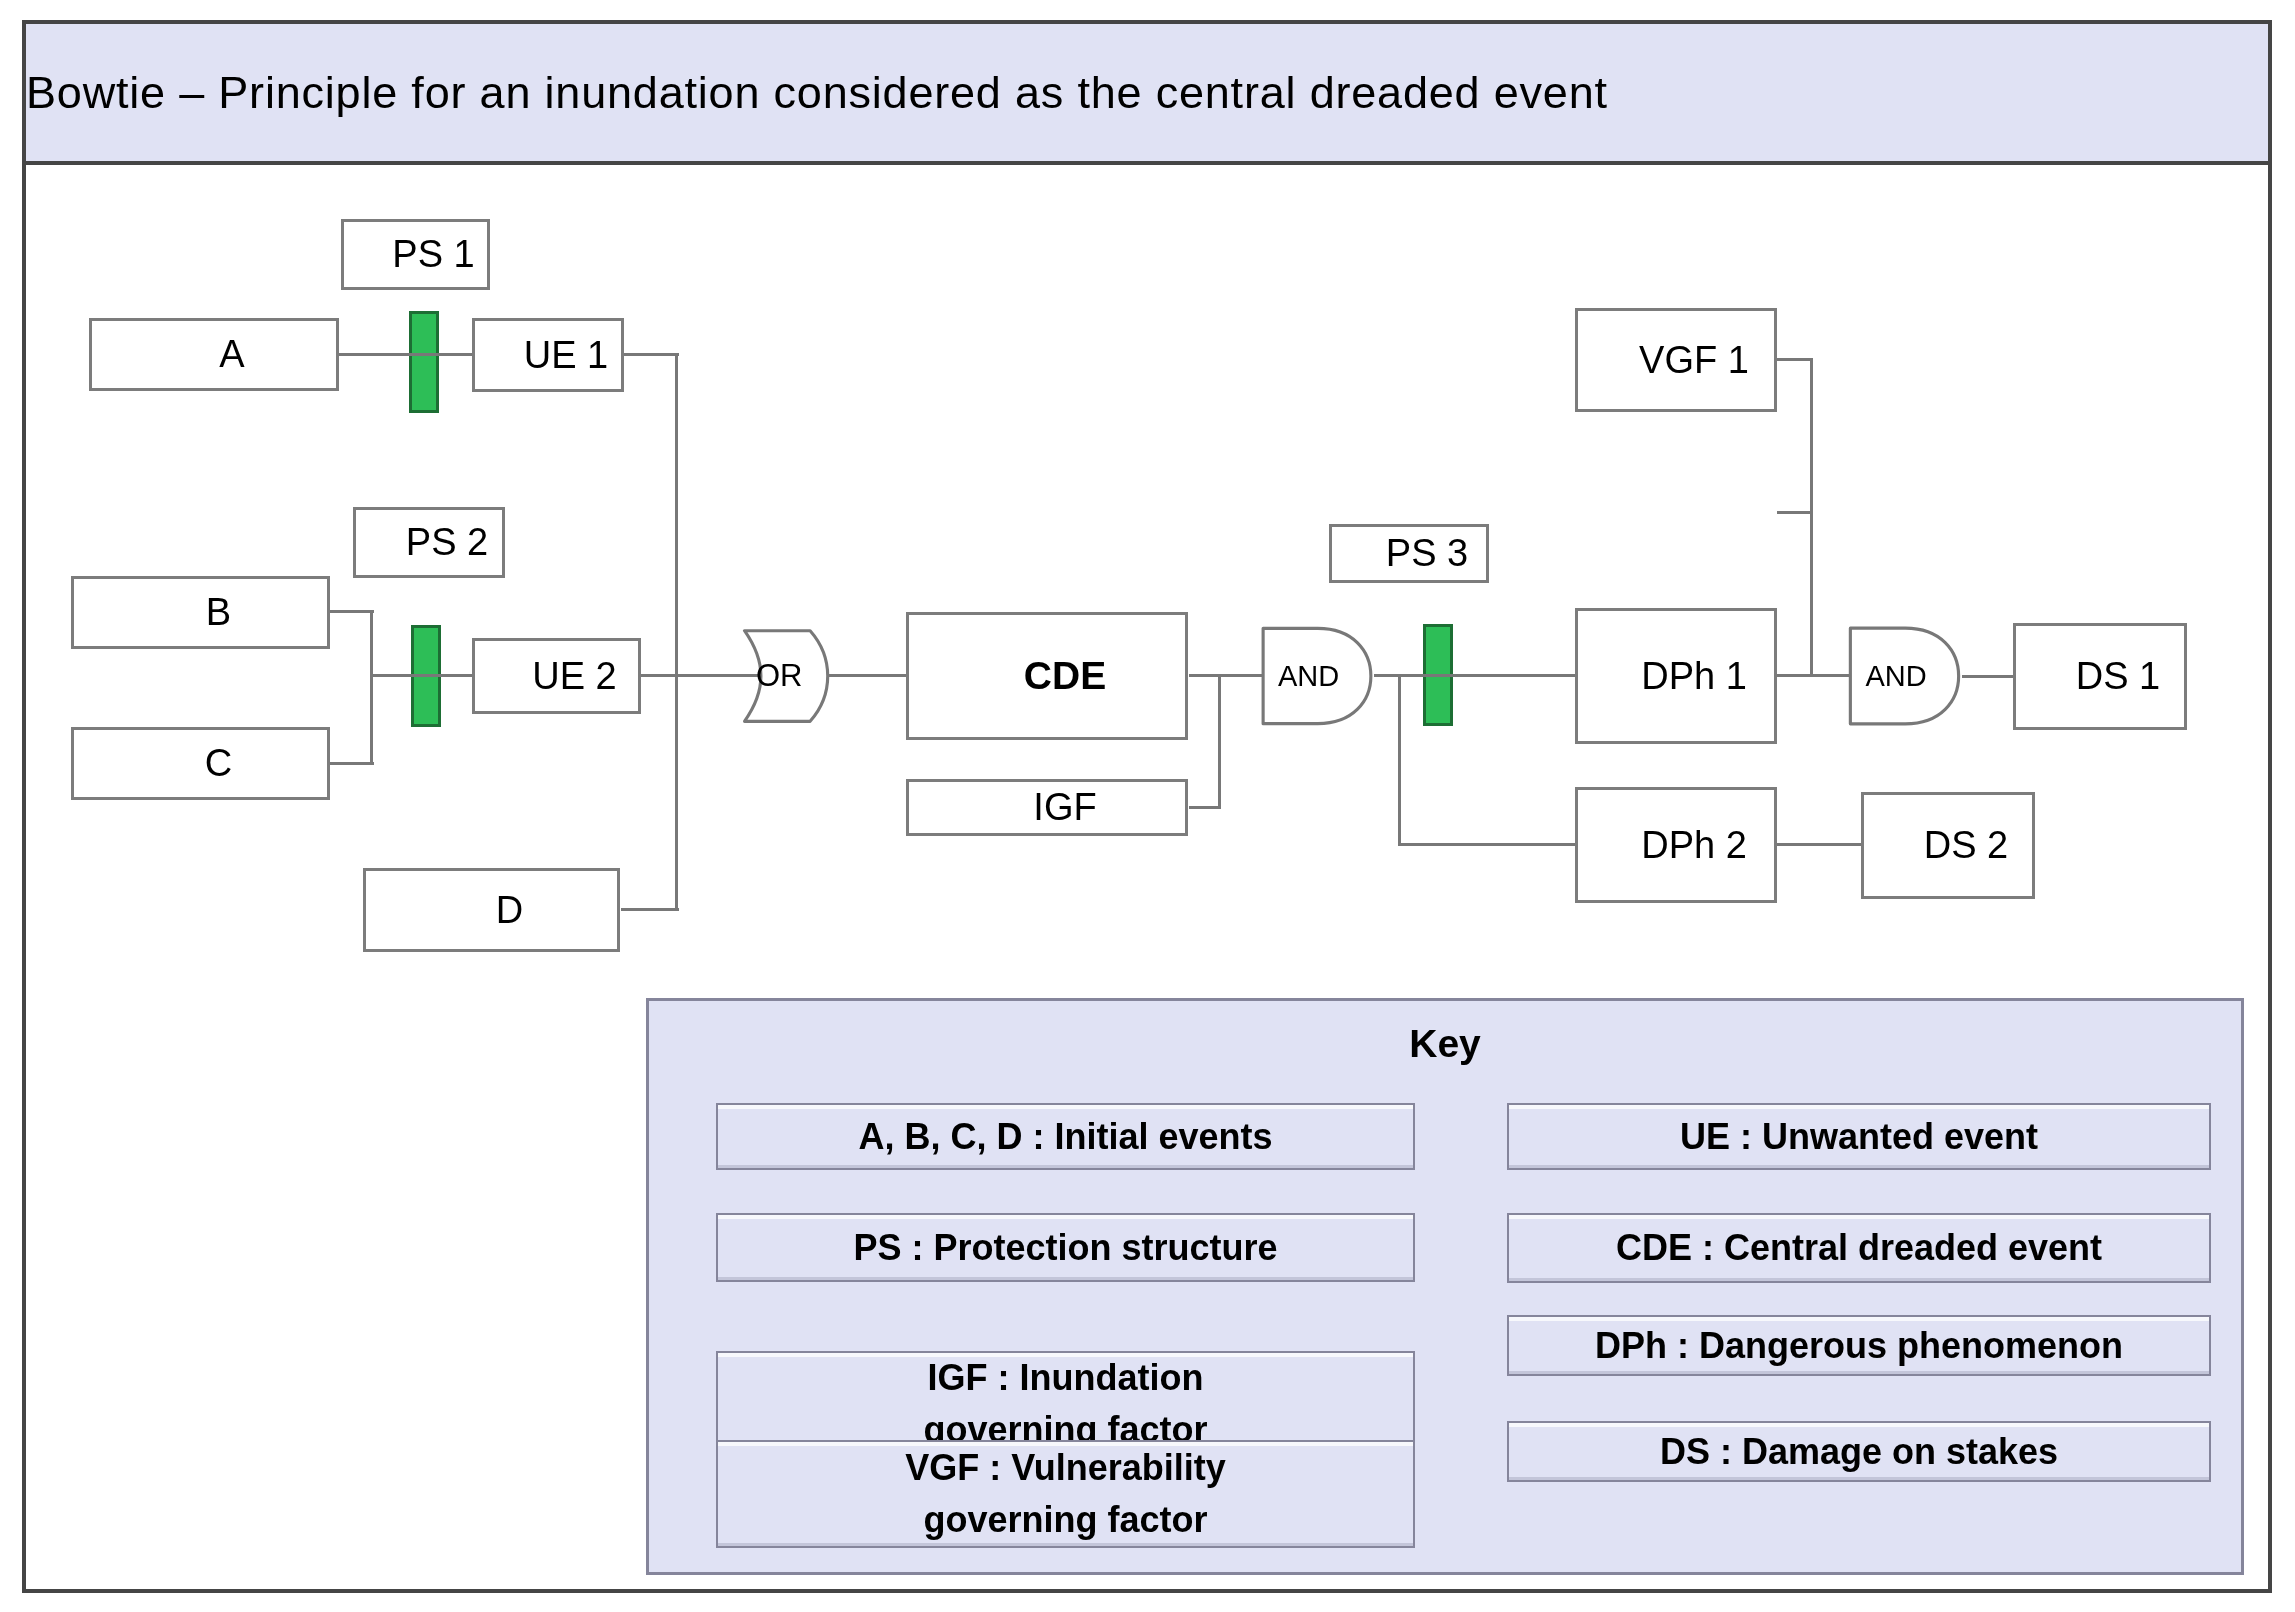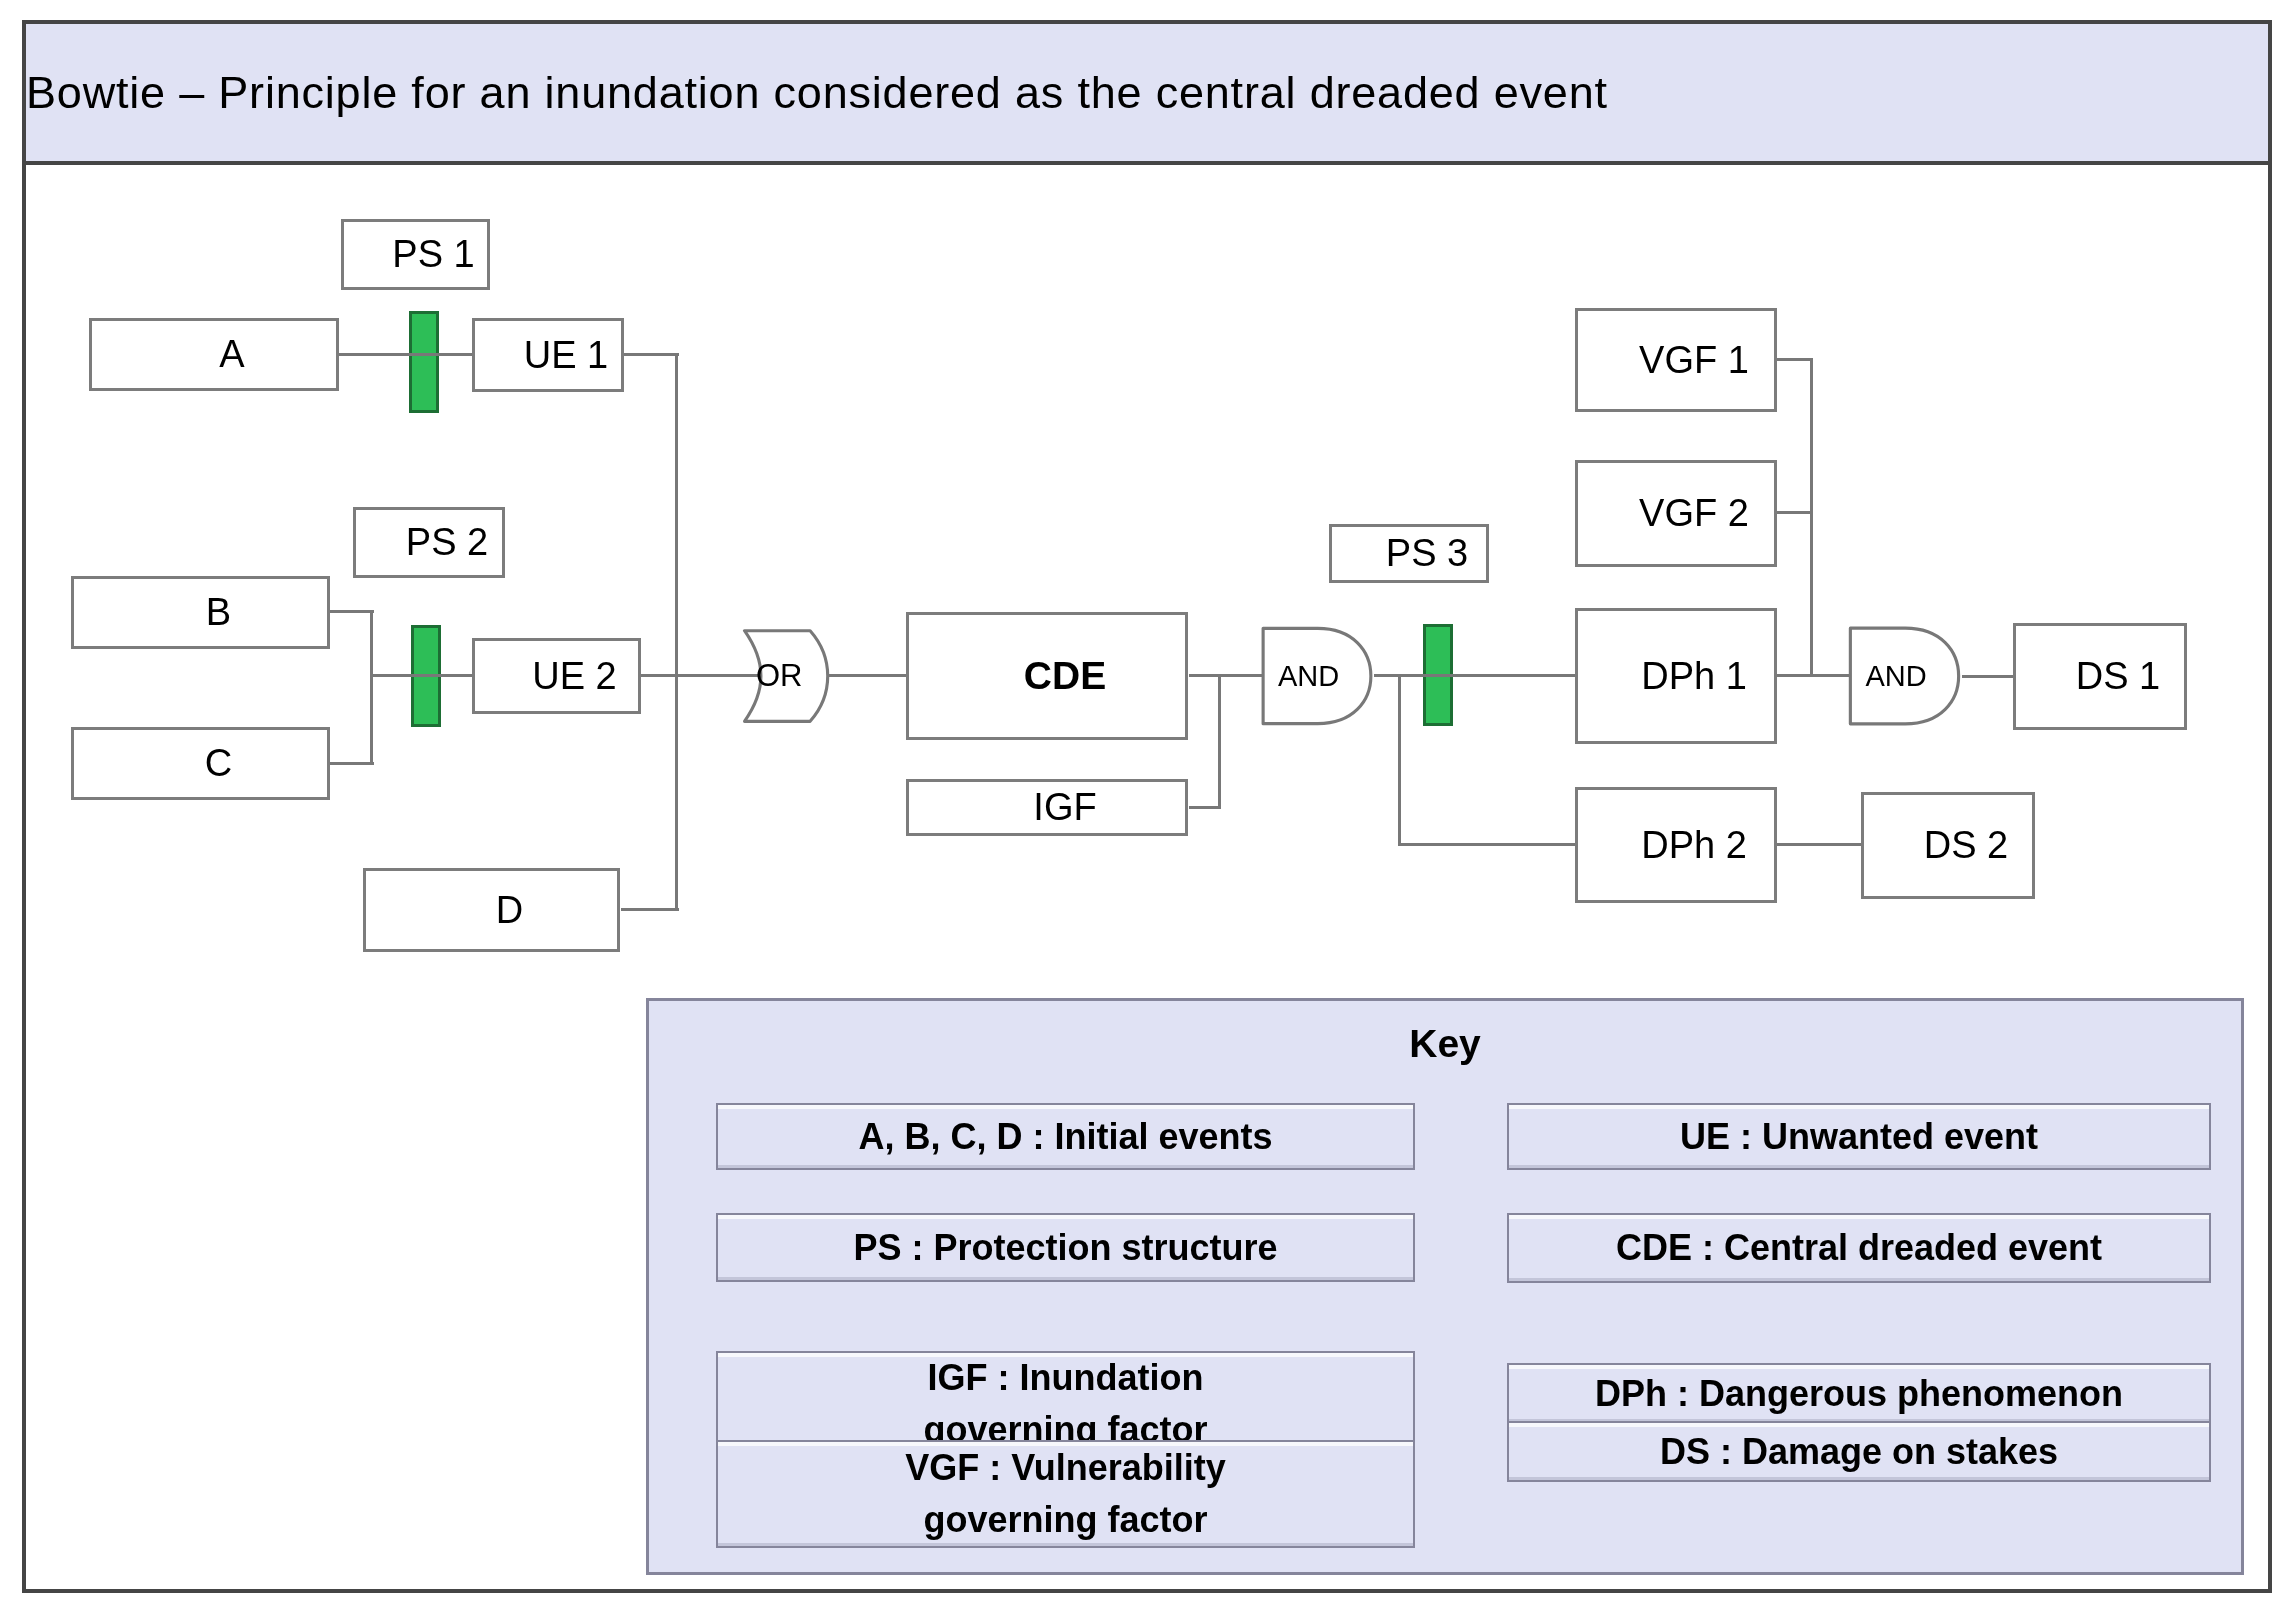--- a/index.html
+++ b/index.html
@@ -107,23 +107,20 @@
     </div>
   <div class="node" style="left:880px;top:755px;width:282px;height:57px;">
       <span>IGF</span>
     </div>
   <div class="node" style="left:1303px;top:500px;width:160px;height:59px;">
       <span>PS 3</span>
     </div>
   <div class="node" style="left:1549px;top:284px;width:202px;height:104px;">
       <span>VGF 1</span>
     </div>
-  <div class="node" style="left:1549px;top:436px;width:202px;height:107px;">
-      <span>VGF 2</span>
-    </div>
   <div class="node" style="left:1549px;top:584px;width:202px;height:136px;">
       <span>DPh 1</span>
     </div>
   <div class="node" style="left:1549px;top:763px;width:202px;height:116px;">
       <span>DPh 2</span>
     </div>
   <div class="node" style="left:1987px;top:599px;width:174px;height:107px;">
       <span>DS 1</span>
     </div>
   <div class="node" style="left:1835px;top:768px;width:174px;height:107px;">
@@ -152,18 +149,18 @@
   <div class="keypanel">
     <div class="keytitle">Key</div>
     <div class="keyitem" style="left:67px;top:102px;width:699px;height:67px;">A, B, C, D : Initial events</div>
     <div class="keyitem" style="left:67px;top:212px;width:699px;height:69px;">PS : Protection structure</div>
     <div class="keyitem" style="left:67px;top:314px;width:699px;height:106px;margin-top:36px;">IGF : Inundation
 governing factor</div>
     <div class="keyitem" style="left:67px;top:439px;width:699px;height:108px;">VGF : Vulnerability
 governing factor</div>
     <div class="keyitem" style="left:858px;top:102px;width:704px;height:67px;">UE : Unwanted event</div>
     <div class="keyitem" style="left:858px;top:212px;width:704px;height:70px;">CDE : Central dreaded event</div>
-    <div class="keyitem" style="left:858px;top:314px;width:704px;height:61px;margin-top:48px;">DPh : Dangerous phenomenon</div>
+    <div class="keyitem" style="left:858px;top:314px;width:704px;height:61px;">DPh : Dangerous phenomenon</div>
     <div class="keyitem" style="left:858px;top:420px;width:704px;height:61px;">DS : Damage on stakes</div>
   </div>
 
 </div>
 
 
 </body></html>

